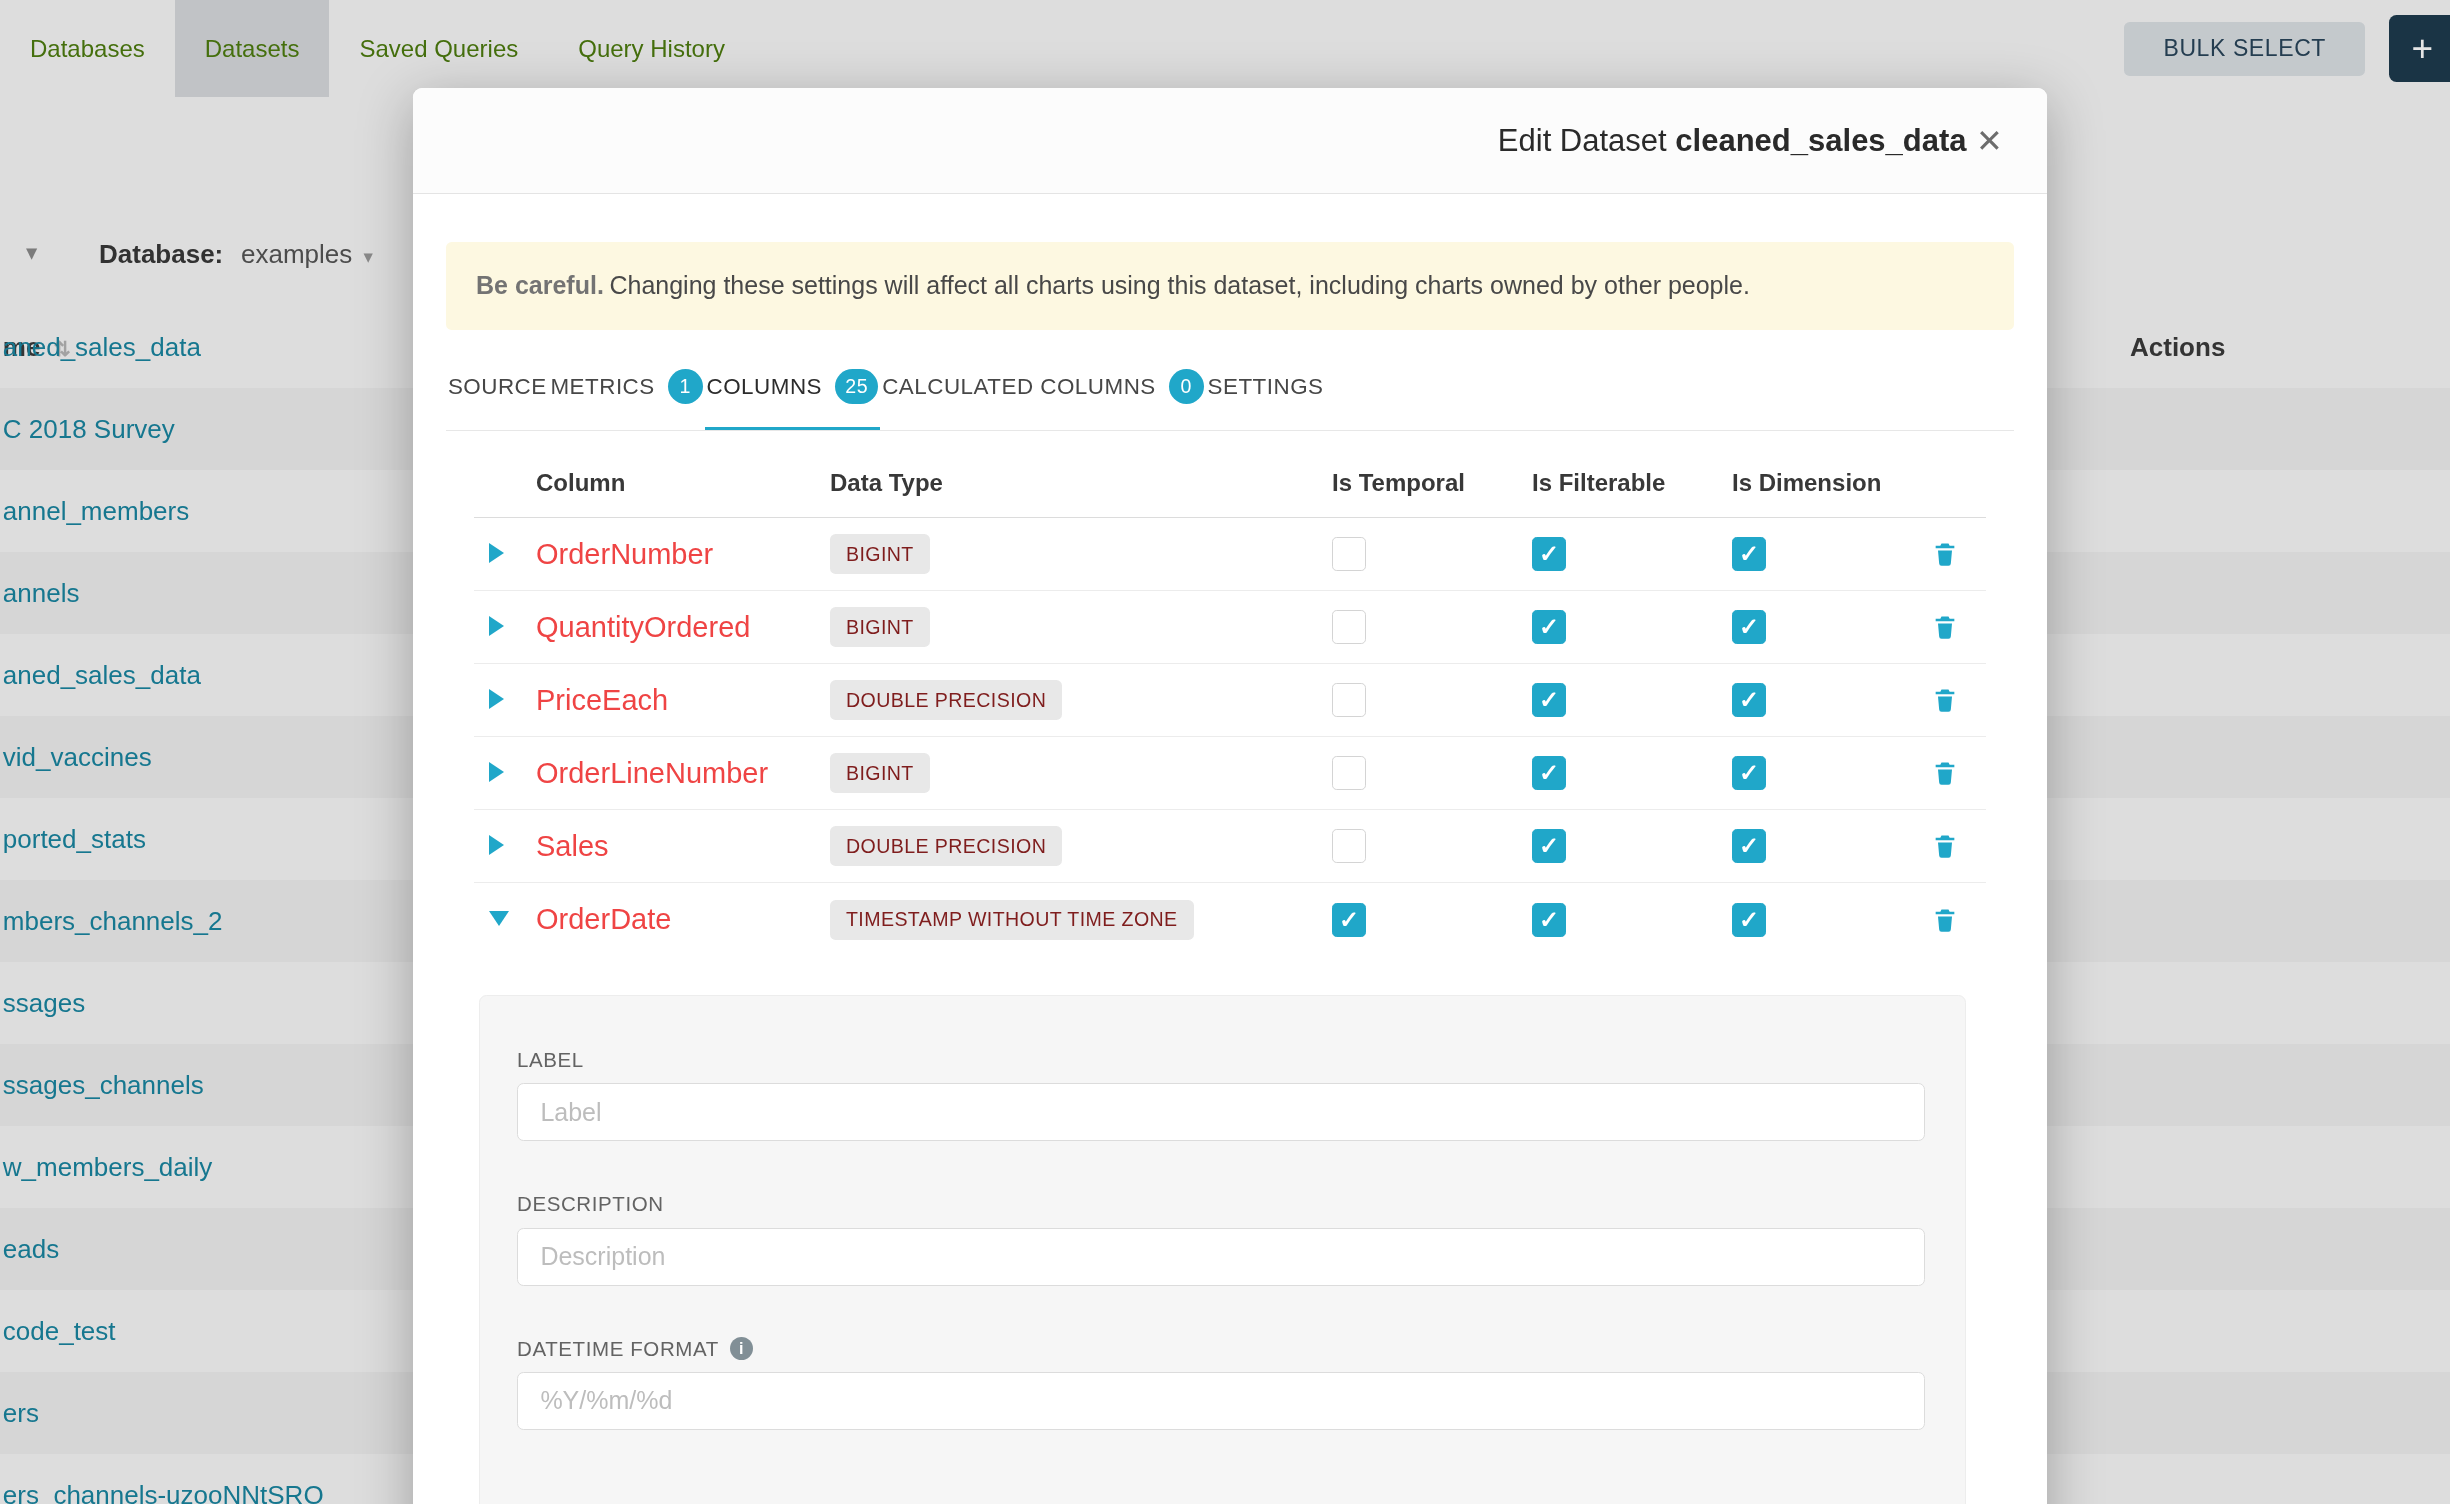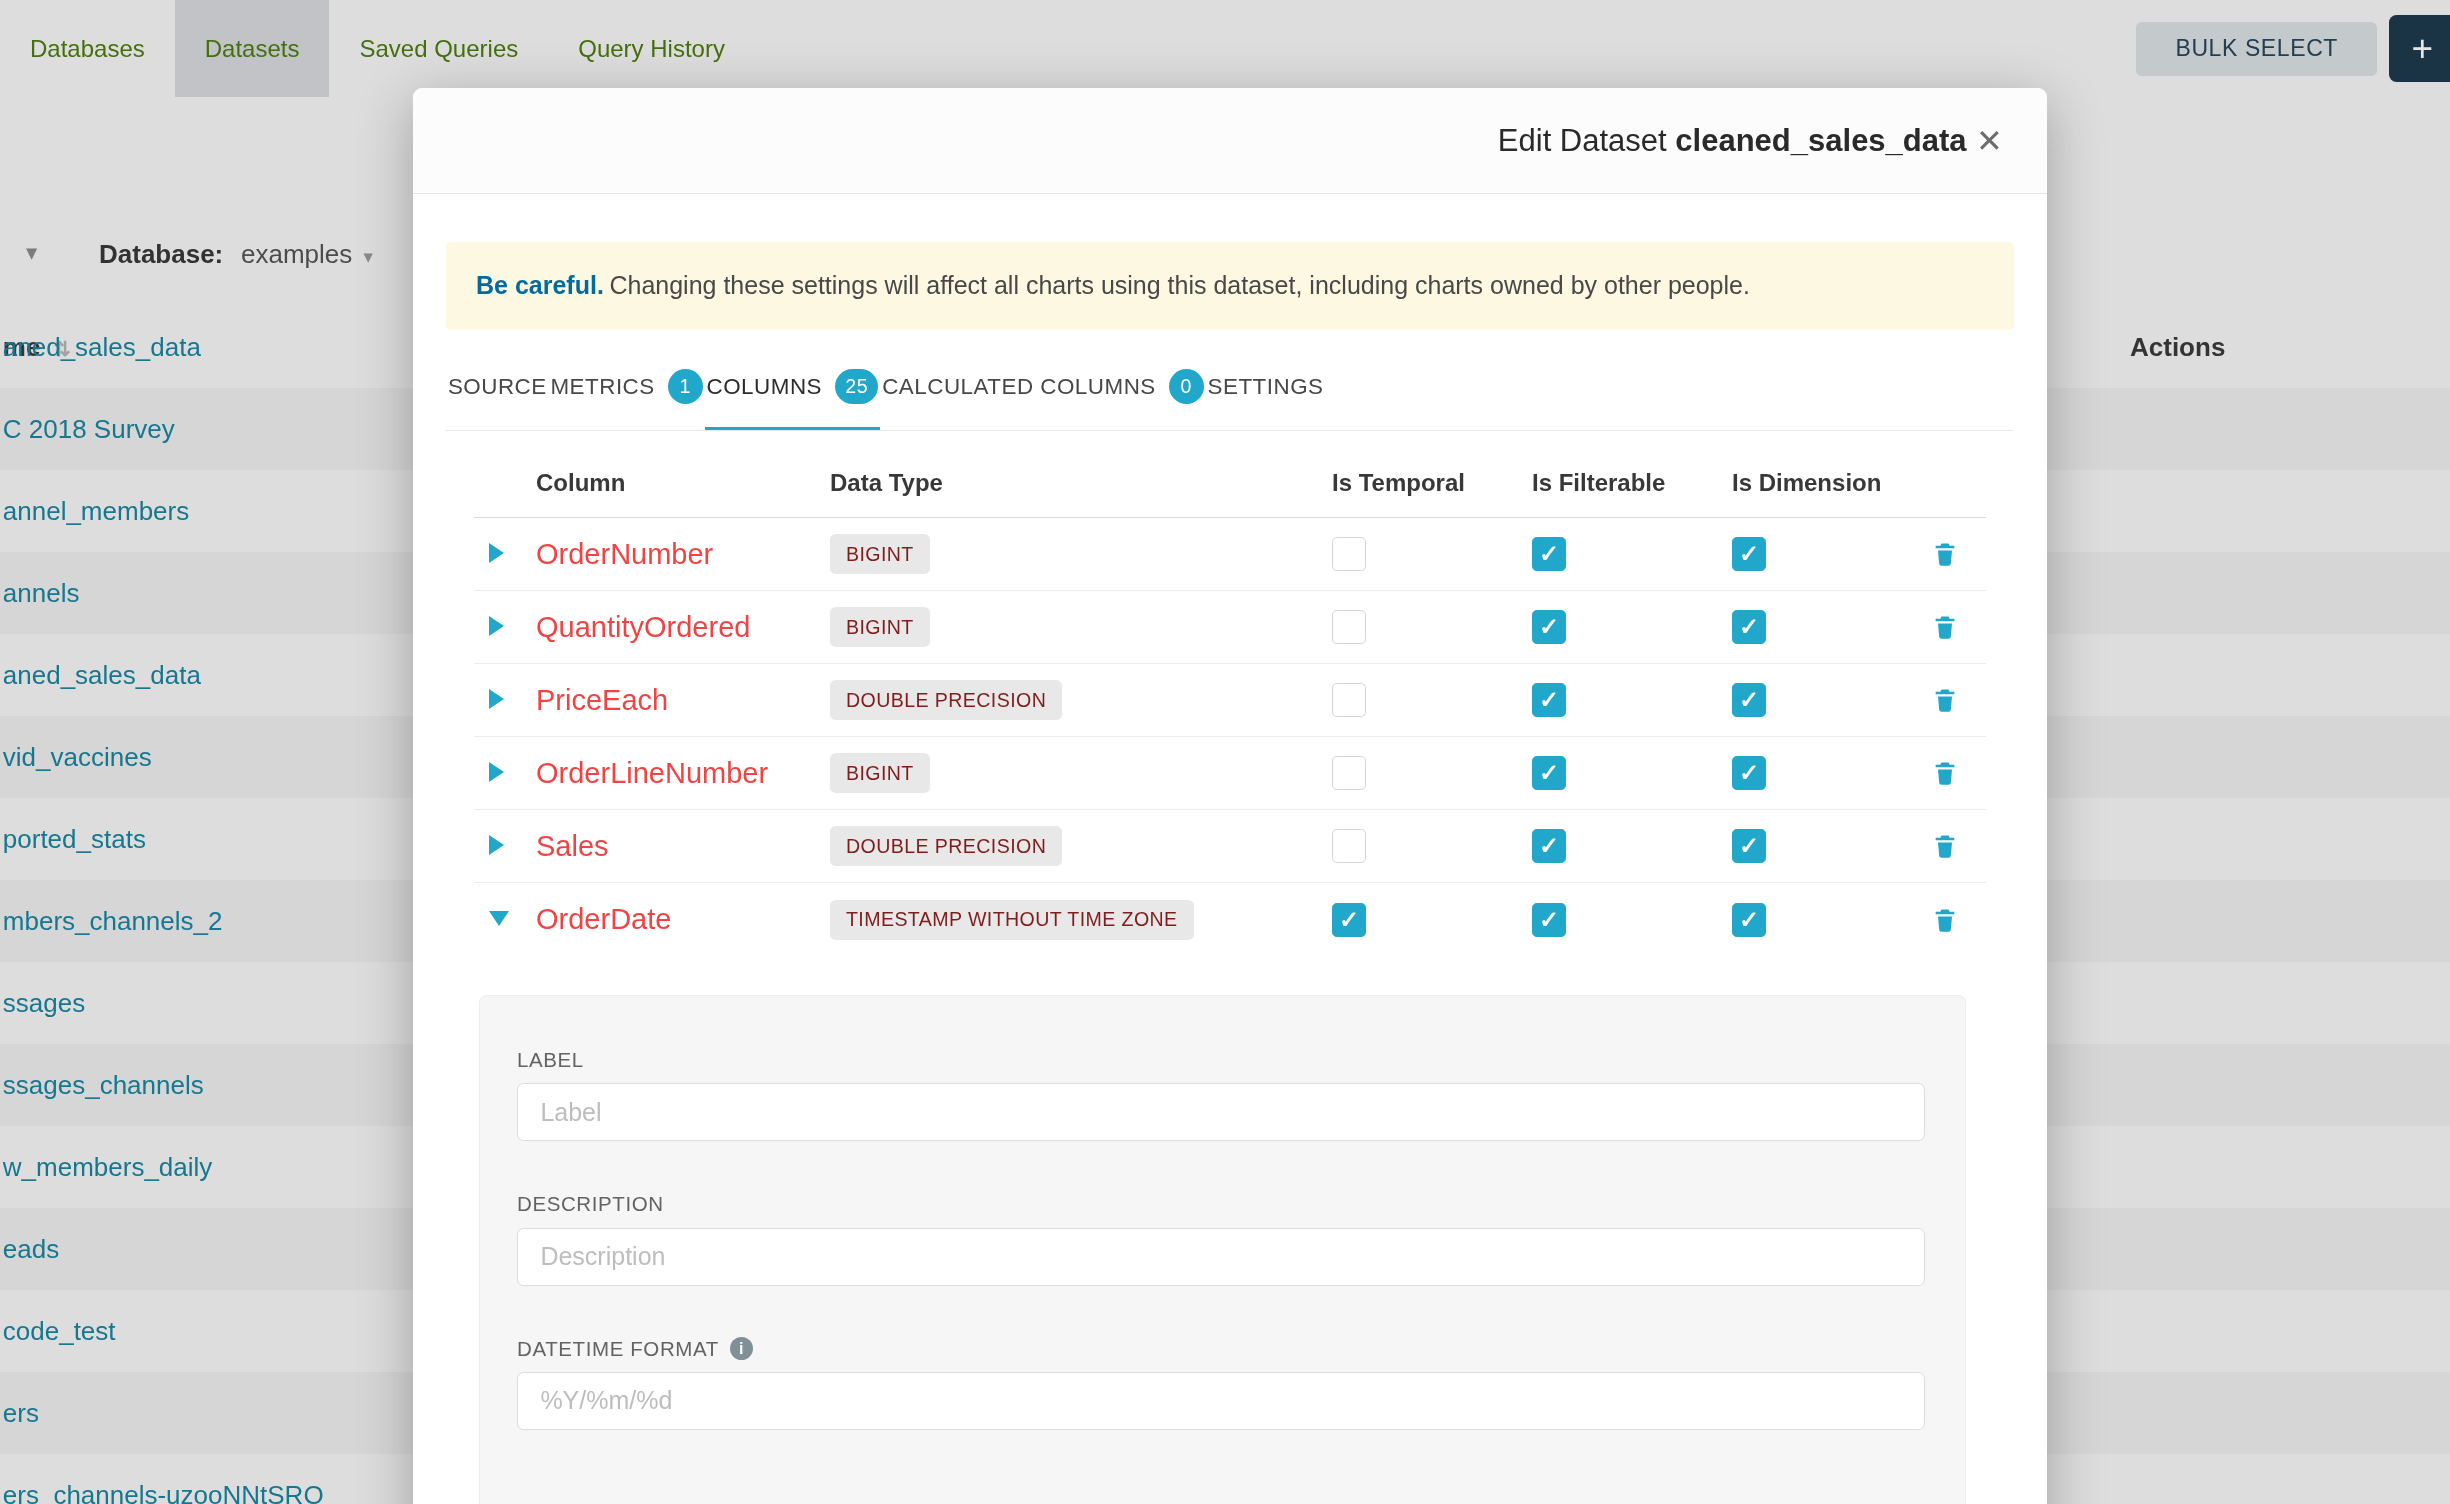--- a/index.html
+++ b/index.html
@@ -4,21 +4,21 @@
 <style>
   * { margin:0; padding:0; box-sizing:border-box; }
   body { font-family:"Liberation Sans", sans-serif; background:#e9e9e9; }
 
   .viewport { position:relative; width:2450px; height:1505px; overflow:hidden; background:#f7f7f7; }
 
   
   .topnav { position:absolute; top:0; left:0; right:0; height:97px; display:flex; align-items:stretch; background:#f7f7f7; z-index:1; }
   .nav-item { display:flex; align-items:center; padding:0 30px; font-size:24px; color:#4d7c0f; cursor:pointer; white-space:nowrap; }
   .nav-item.active { background:#d7dadd; }
-  .nav-right { margin-left:auto; display:flex; align-items:center; gap:12px; }
+  .nav-right { margin-left:auto; display:flex; align-items:center; gap:24px; }
   .bulk-btn { height:54px; padding:0 39px; background:#dbe0e4; color:#29455a; border:none; border-radius:5.6px; font-size:23px; font-weight:500; letter-spacing:0.6px; font-family:inherit; cursor:pointer; }
   .add-btn { width:104px; height:67px; margin-right:-43px; background:#1e3a4d; color:#fff; border:none; border-radius:7.5px; font-size:37px; line-height:1; cursor:pointer; display:flex; align-items:center; justify-content:flex-start; padding-left:22.4px; }
 
   
   .bg-page { position:absolute; inset:97px 0 0 0; z-index:1; }
   .filter-row { position:absolute; top:131px; left:0; right:0; height:56px; }
   .chev-down { display:inline-block; font-size:22.4px; color:#8a8a8a; }
   .panel-chev { position:absolute; left:26px; top:11.2px; }
   .filter-label { position:absolute; left:99px; top:11.2px; font-size:26px; font-weight:700; color:#383838; }
   .filter-value { position:absolute; left:241px; top:11.2px; font-size:26px; color:#555; cursor:pointer; }
@@ -38,21 +38,21 @@
   .modal { position:absolute; left:413px; top:88px; width:1634px; height:1585px; background:#fff; border-radius:9.3px; box-shadow:0 13px 56px rgba(0,0,0,0.28); z-index:3; overflow:hidden; }
 
   .modal-header { height:106px; display:flex; align-items:center; justify-content:flex-end; padding:0 35px; background:#fcfcfc; border-bottom:0.9px solid #e4e4e4; }
   .modal-title { font-size:31px; color:#2a2a2a; }
   .modal-title b { font-weight:700; }
   .modal-close { font-size:32px; color:#6d6d6d; cursor:pointer; padding:5.6px 9.3px; }
 
   .modal-body { padding:0 33px; }
 
   .warn-banner { margin-top:48px; background:#fdf8e1; border-radius:5.6px; padding:27px 30px; font-size:25px; color:#484848; line-height:1.35; }
-  .warn-banner b { color:#0369a1; font-weight:700; margin-right:5.6px; }
+  .warn-banner b { color:#737373; font-weight:700; margin-right:5.6px; }
 
   .tabs { margin-top:22.4px; display:flex; border-bottom:0.9px solid #e7e7e7; }
   .tab { display:flex; align-items:center; gap:13px; padding:17px 1.9px 22.4px; font-size:22.4px; color:#474747; letter-spacing:0.5px; border-bottom:3.7px solid transparent; cursor:pointer; white-space:nowrap; }
   .tab.active { border-bottom-color:#20a7c9; color:#2c2c2c; }
   .badge { min-width:35px; height:35px; padding:0 10.3px; border-radius:17.7px; background:#20a7c9; color:#fff; font-size:19.6px; display:flex; align-items:center; justify-content:center; }
   .badge:empty { display:none; }
 
   .cols-table { margin:18.6px 28px 0; }
   .grid-row { display:grid; grid-template-columns:62px 294px 502px 200px 200px 168px 89px; align-items:center; }
   .cols-header { height:69px; font-size:24px; font-weight:700; color:#383838; border-bottom:0.9px solid #dcdcdc; }

